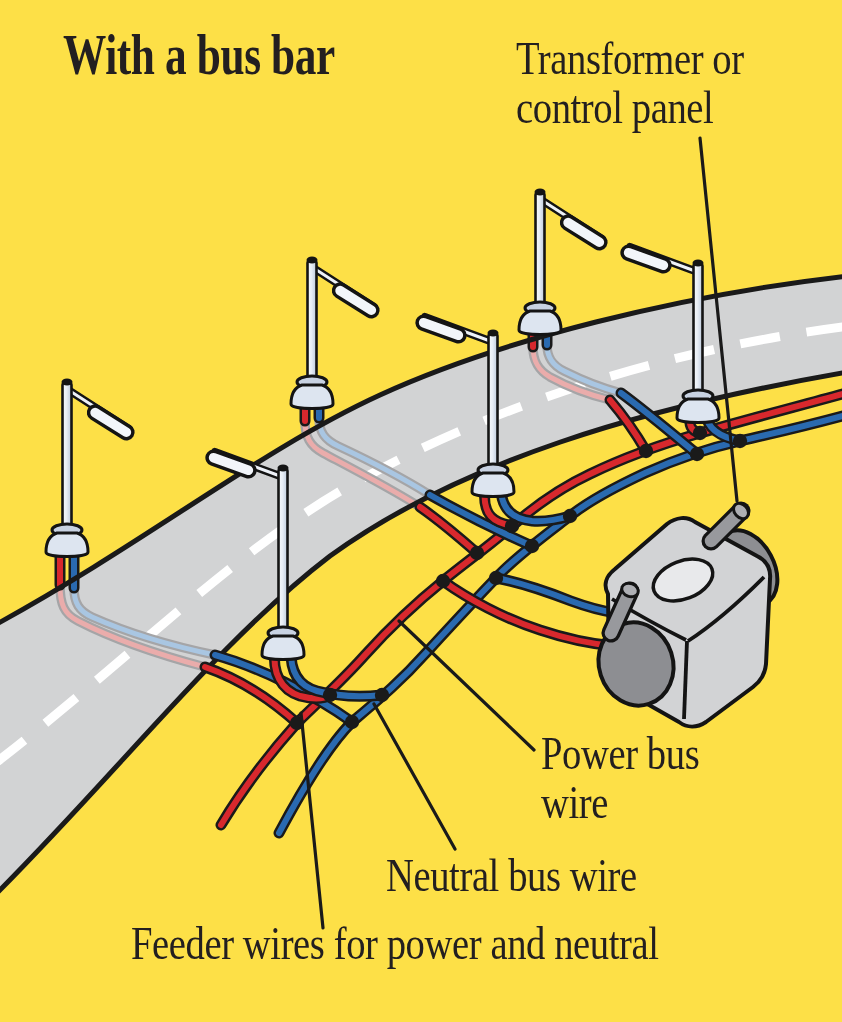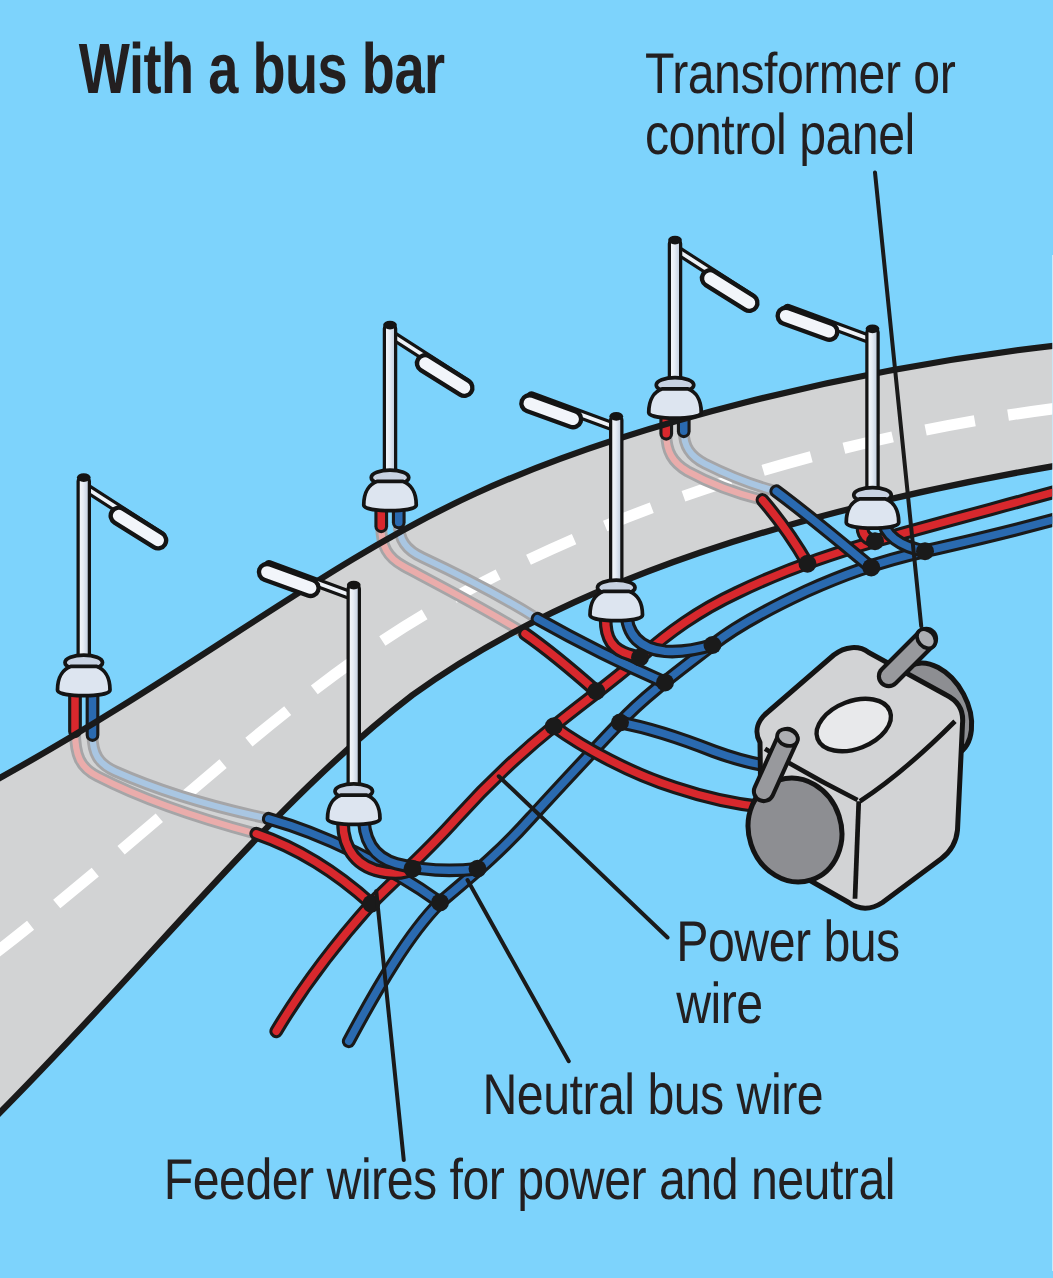--- a/index.html
+++ b/index.html
@@ -1,17 +1,17 @@
 <!DOCTYPE html>
 <html style="--power_wire: #d8282d; --neutral_wire: #2a6ab0; --faded_power: #eaacab; --faded_neutral: #a9c6e2; --road: #d2d3d4; --outline: #1a1a1a; --text: #231f20;"><head>
 <meta charset="utf-8">
 <style>
   html,body{margin:0;padding:0;background:#ffffff;}
-  #canvas{position:relative;width:842px;height:1022px;background:#7dd3fc;overflow:hidden;
-          font-family:Liberation Sans, sans-serif;color:#231f20;}
+  #canvas{position:relative;width:842px;height:1022px;background:#fde047;overflow:hidden;
+          font-family:Liberation Serif, serif;color:#231f20;}
   #art{position:absolute;left:0;top:0;}
 
   
   .w-out{stroke:var(--outline,#1a1a1a);stroke-width:11;fill:none;stroke-linecap:round;}
   .w-red{stroke:var(--power_wire,#d8282d);stroke-width:6;fill:none;stroke-linecap:round;}
   .w-blue{stroke:var(--neutral_wire,#2a6ab0);stroke-width:6;fill:none;stroke-linecap:round;}
   .f-out{stroke:#a5a5a7;stroke-width:9.5;fill:none;stroke-linecap:round;}
   .f-red{stroke:var(--faded_power,#eaacab);stroke-width:5;fill:none;stroke-linecap:round;}
   .f-blue{stroke:var(--faded_neutral,#a9c6e2);stroke-width:5;fill:none;stroke-linecap:round;}
   .roadfill{fill:var(--road,#d2d3d4);stroke:none;}

